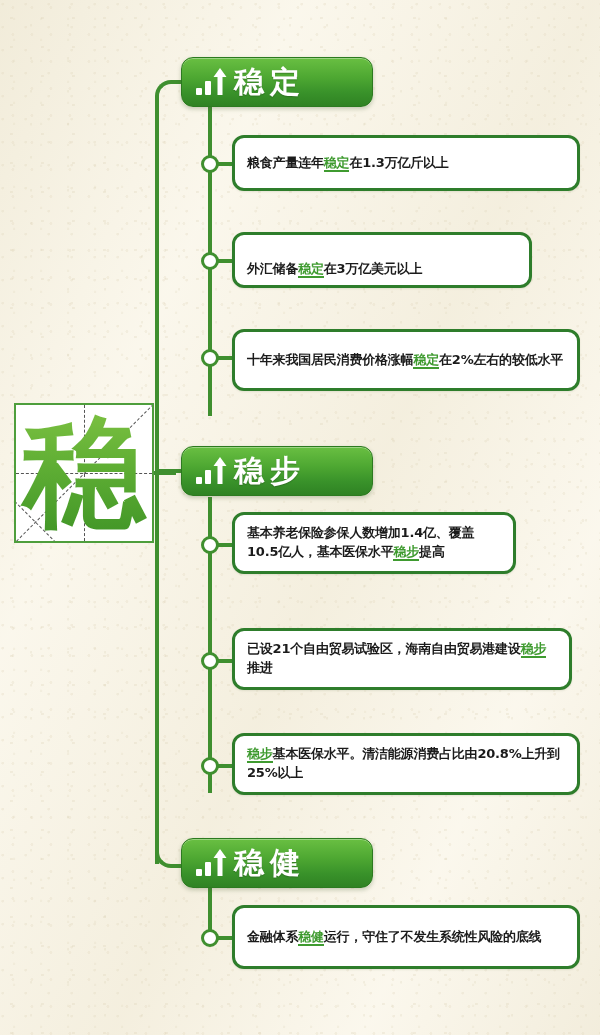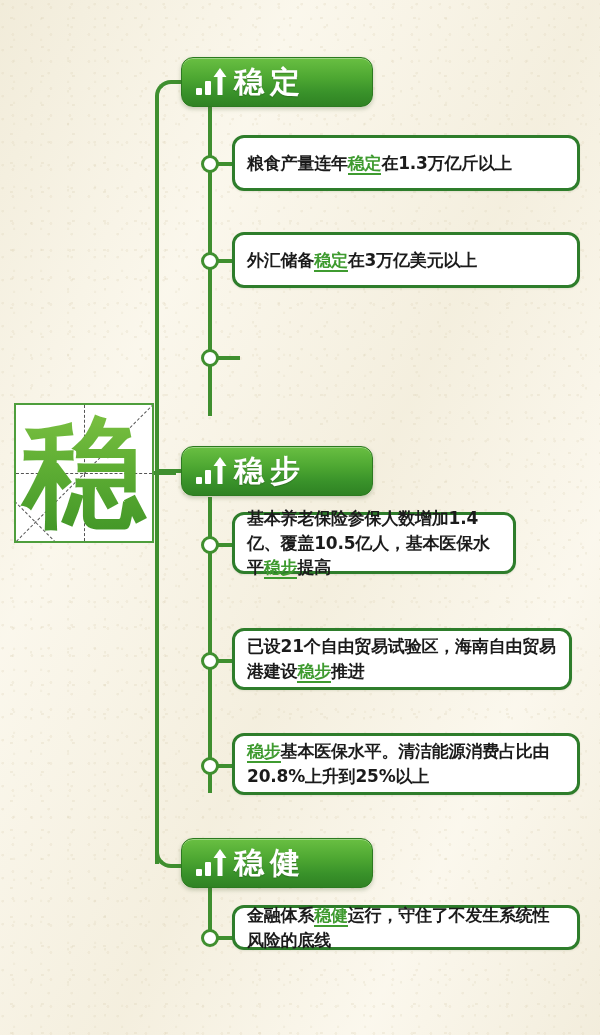--- a/index.html
+++ b/index.html
@@ -71,21 +71,21 @@
     background:#ffffff;
     border:3px solid #2e7d2b;
     border-radius:12px;
     display:flex;align-items:center;
     padding:6px 12px;
     box-shadow:0 1px 2px rgba(80,100,60,.12);
   }
   .card p{
     margin:0;
     color:#1b1b1b;
-    font-size:17px;
+    font-size:13px;
     line-height:1.45;
     font-weight:bold;
     font-family:"DejaVu Sans","Liberation Sans",sans-serif;
     letter-spacing:-.2px;
   }
   .kw{color:#3f9b30;border-bottom:2px solid #3f9b30;padding-bottom:0px;}
 
   
   .charbox{
     position:absolute;
@@ -184,44 +184,49 @@
     </svg>
     <span class="ttl">稳健</span>
   </div>
 
   <div class="card" style="left:232px;top:135px;width:348px;height:56px;">
     <p>
       <span>粮食产量连年</span><span class="kw">稳定</span><span>在1.3万亿斤以上</span>
     </p>
   </div>
 
-  <div class="card" style="left:232px;top:232px;width:348px;height:56px;">
+  <div class="card" style="left:232px;top:232px;width:300px;height:56px;align-items:flex-end;">
     <p>
       <span>外汇储备</span><span class="kw">稳定</span><span>在3万亿美元以上</span>
     </p>
   </div>
 
+  <div class="card" style="left:232px;top:329px;width:348px;height:62px;">
+    <p>
+      <span>十年来我国居民消费价格涨幅</span><span class="kw">稳定</span><span>在2%左右的较低水平</span>
+    </p>
+  </div>
 
   <div class="card" style="left:232px;top:512px;width:284px;height:62px;">
     <p>
       <span>基本养老保险参保人数增加1.4亿、覆盖10.5亿人，基本医保水平</span><span class="kw">稳步</span><span>提高</span>
     </p>
   </div>
 
   <div class="card" style="left:232px;top:628px;width:340px;height:62px;">
     <p>
       <span>已设21个自由贸易试验区，海南自由贸易港建设</span><span class="kw">稳步</span><span>推进</span>
     </p>
   </div>
 
   <div class="card" style="left:232px;top:733px;width:348px;height:62px;">
     <p>
       <span class="kw">稳步</span><span>基本医保水平。清洁能源消费占比由20.8%上升到25%以上</span>
     </p>
   </div>
 
-  <div class="card" style="left:232px;top:905px;width:348px;height:45px;">
+  <div class="card" style="left:232px;top:905px;width:348px;height:64px;">
     <p>
       <span>金融体系</span><span class="kw">稳健</span><span>运行，守住了不发生系统性风险的底线</span>
     </p>
   </div>
 
 </div>
 
 </body></html>

